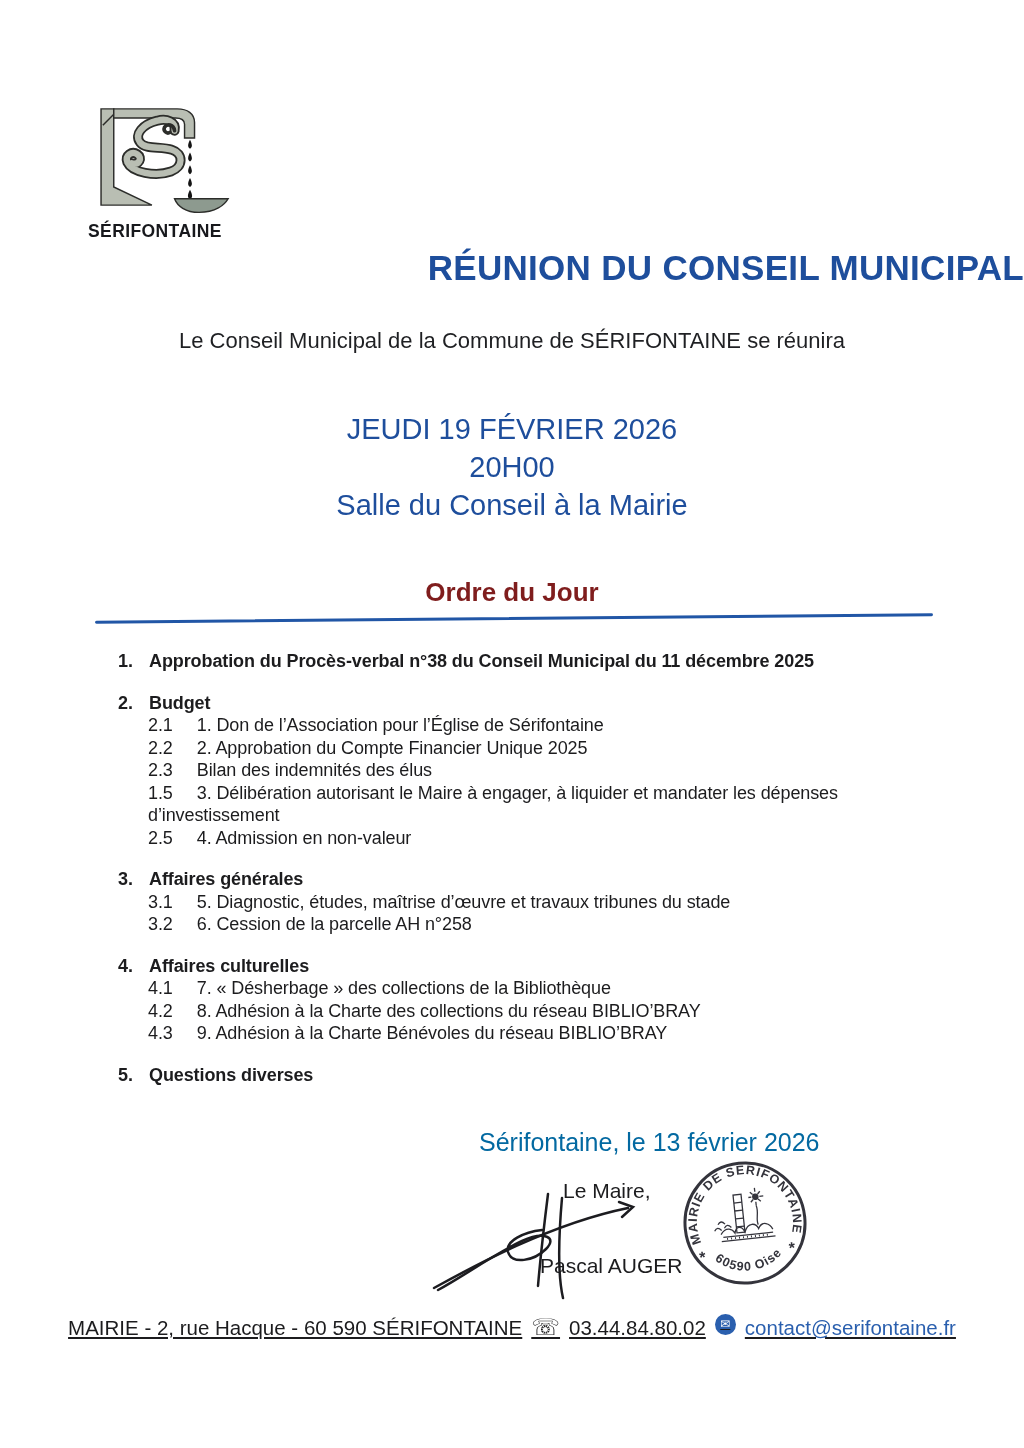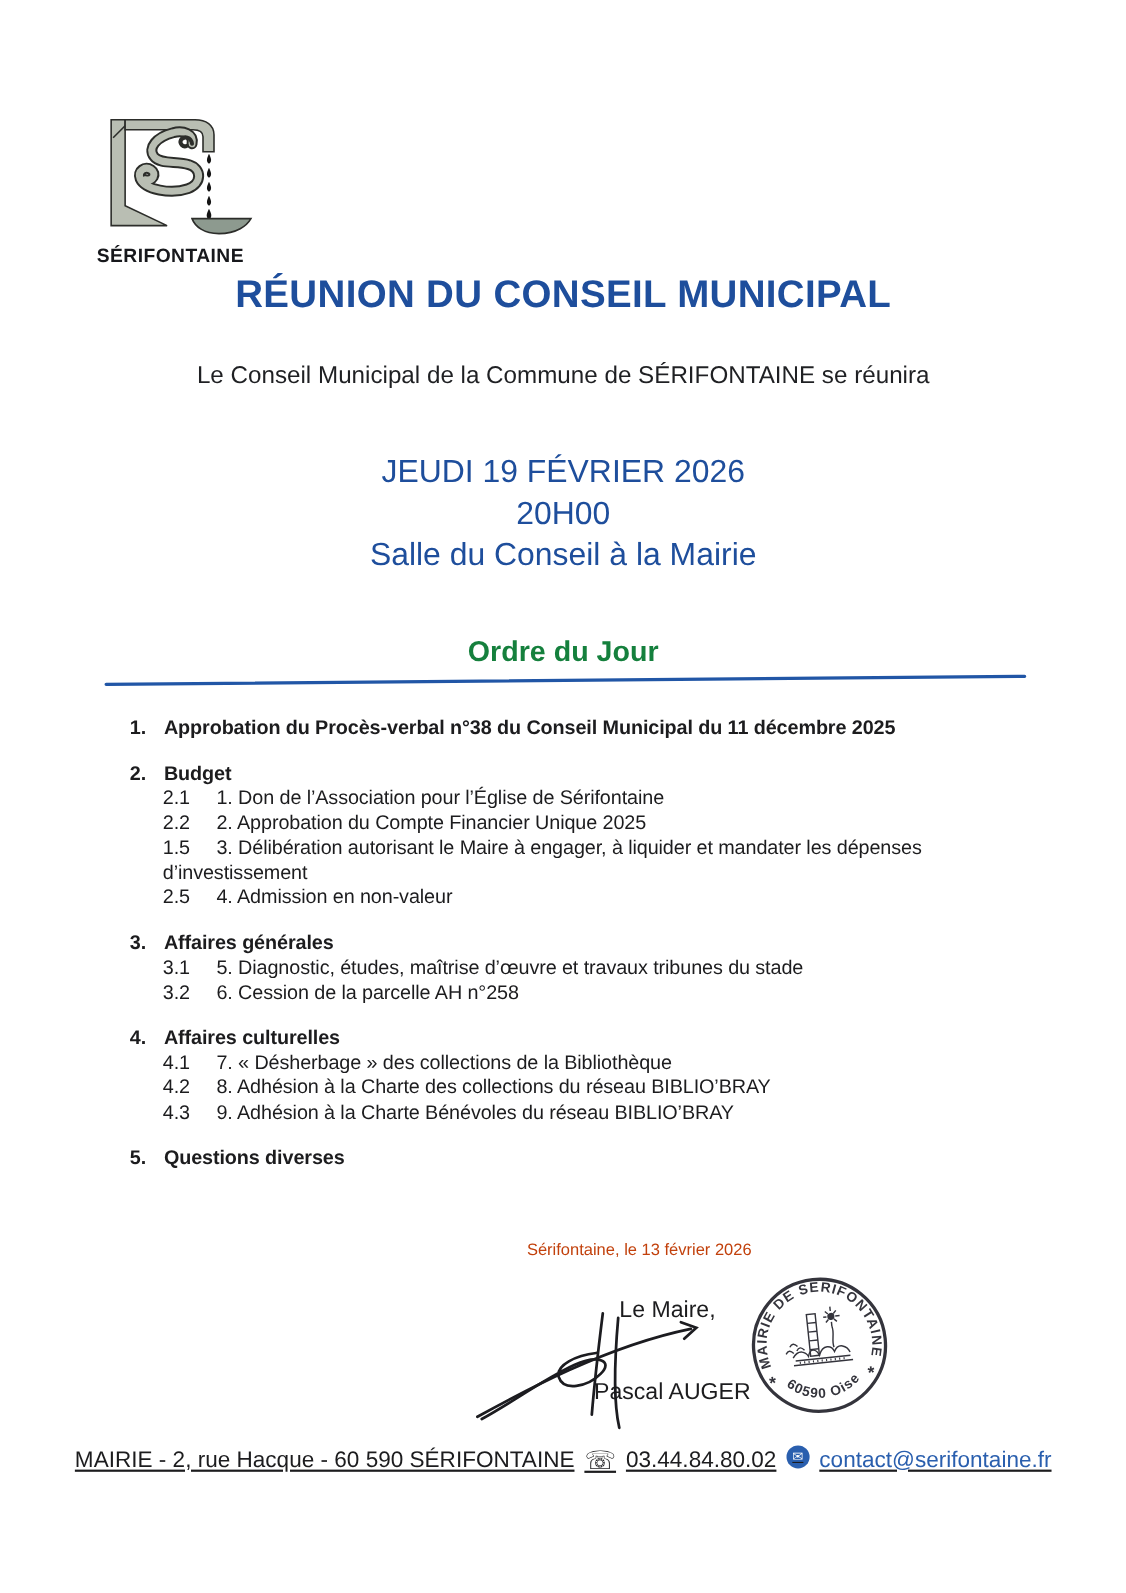--- a/index.html
+++ b/index.html
@@ -6,49 +6,49 @@
   .page{
     position:relative;width:1024px;height:1448px;background:#ffffff;
     font-family:"Liberation Sans",sans-serif;color:#1d1d1f;overflow:hidden;
     margin:0 auto;
   }
   
   .logo-block{position:absolute;left:88px;top:98px;width:160px;}
   .logo-label{font-size:17.5px;font-weight:700;letter-spacing:.4px;color:#17181c;margin-top:1px;}
   
   .title{
-    position:absolute;top:248px;left:0;width:100%;text-align:center;
+    position:absolute;top:248px;left:0;width:100%;text-align:right;
     font-size:35px;font-weight:700;color:#1e4e9c;letter-spacing:.3px;margin:0;
   }
   .subtitle{
     position:absolute;top:328px;left:0;width:100%;text-align:center;
     font-size:22px;color:#1f2023;margin:0;
   }
   .meeting{
     position:absolute;top:410px;left:0;width:100%;text-align:center;
     color:#1e4e9c;font-weight:400;font-size:29px;line-height:38px;
   }
   .agenda-heading{
     position:absolute;top:577px;left:0;width:100%;text-align:center;
-    color:#15803d;font-weight:700;font-size:26px;
+    color:#7f1d1d;font-weight:700;font-size:26px;
   }
   .rule{
     position:absolute;top:617px;left:95px;width:838px;height:3px;
     background:#2156a6;transform:rotate(-0.5deg);border-radius:2px;
   }
   
   .agenda{position:absolute;top:650px;left:118px;width:830px;font-size:18px;letter-spacing:-.1px;line-height:22.5px;color:#1c1c1e;}
   .section{margin-bottom:19px;}
   .sec-head{display:flex;font-weight:700;}
   .sec-num{width:31px;flex:0 0 31px;}
   .sub{padding-left:30px;}
   .sub.j{text-align:justify;}
   .sub-num{margin-right:24px;}
   
-  .dateline{position:absolute;top:1128px;left:479px;font-size:15px;color:#c2410c;}
+  .dateline{position:absolute;top:1128px;left:479px;font-size:25px;color:#0369a1;}
   .role{position:absolute;top:1179px;left:563px;font-size:21px;color:#1c1c1e;}
   .signer{position:absolute;top:1254px;left:540px;font-size:21px;color:#1c1c1e;}
   .signature{position:absolute;left:430px;top:1188px;}
   .stamp{position:absolute;left:680px;top:1158px;transform:rotate(-6deg);}
   
   .footer{
     position:absolute;top:1316px;left:0;width:100%;
     display:flex;justify-content:center;align-items:center;gap:9px;
     font-size:20.5px;color:#1c1c1e;white-space:nowrap;text-decoration:underline;
   }
@@ -109,20 +109,21 @@
       </div>
     </div>
 
     <div class="section">
       <div class="sec-head">
         <span class="sec-num">2.</span>
         <span class="sec-title">Budget</span>
       </div>
       <div class="sub"><span class="sub-num">2.1</span><span>1. Don de l’Association pour l’Église de Sérifontaine</span></div>
       <div class="sub"><span class="sub-num">2.2</span><span>2. Approbation du Compte Financier Unique 2025</span></div>
+      <div class="sub"><span class="sub-num">2.3</span><span>Bilan des indemnités des élus</span></div>
       <div class="sub"><span class="sub-num">1.5</span><span>3. Délibération autorisant le Maire à engager, à liquider et mandater les dépenses d’investissement</span></div>
       <div class="sub"><span class="sub-num">2.5</span><span>4. Admission en non-valeur</span></div>
     </div>
 
     <div class="section">
       <div class="sec-head">
         <span class="sec-num">3.</span>
         <span class="sec-title">Affaires générales</span>
       </div>
       <div class="sub"><span class="sub-num">3.1</span><span>5. Diagnostic, études, maîtrise d’œuvre et travaux tribunes du stade</span></div>

